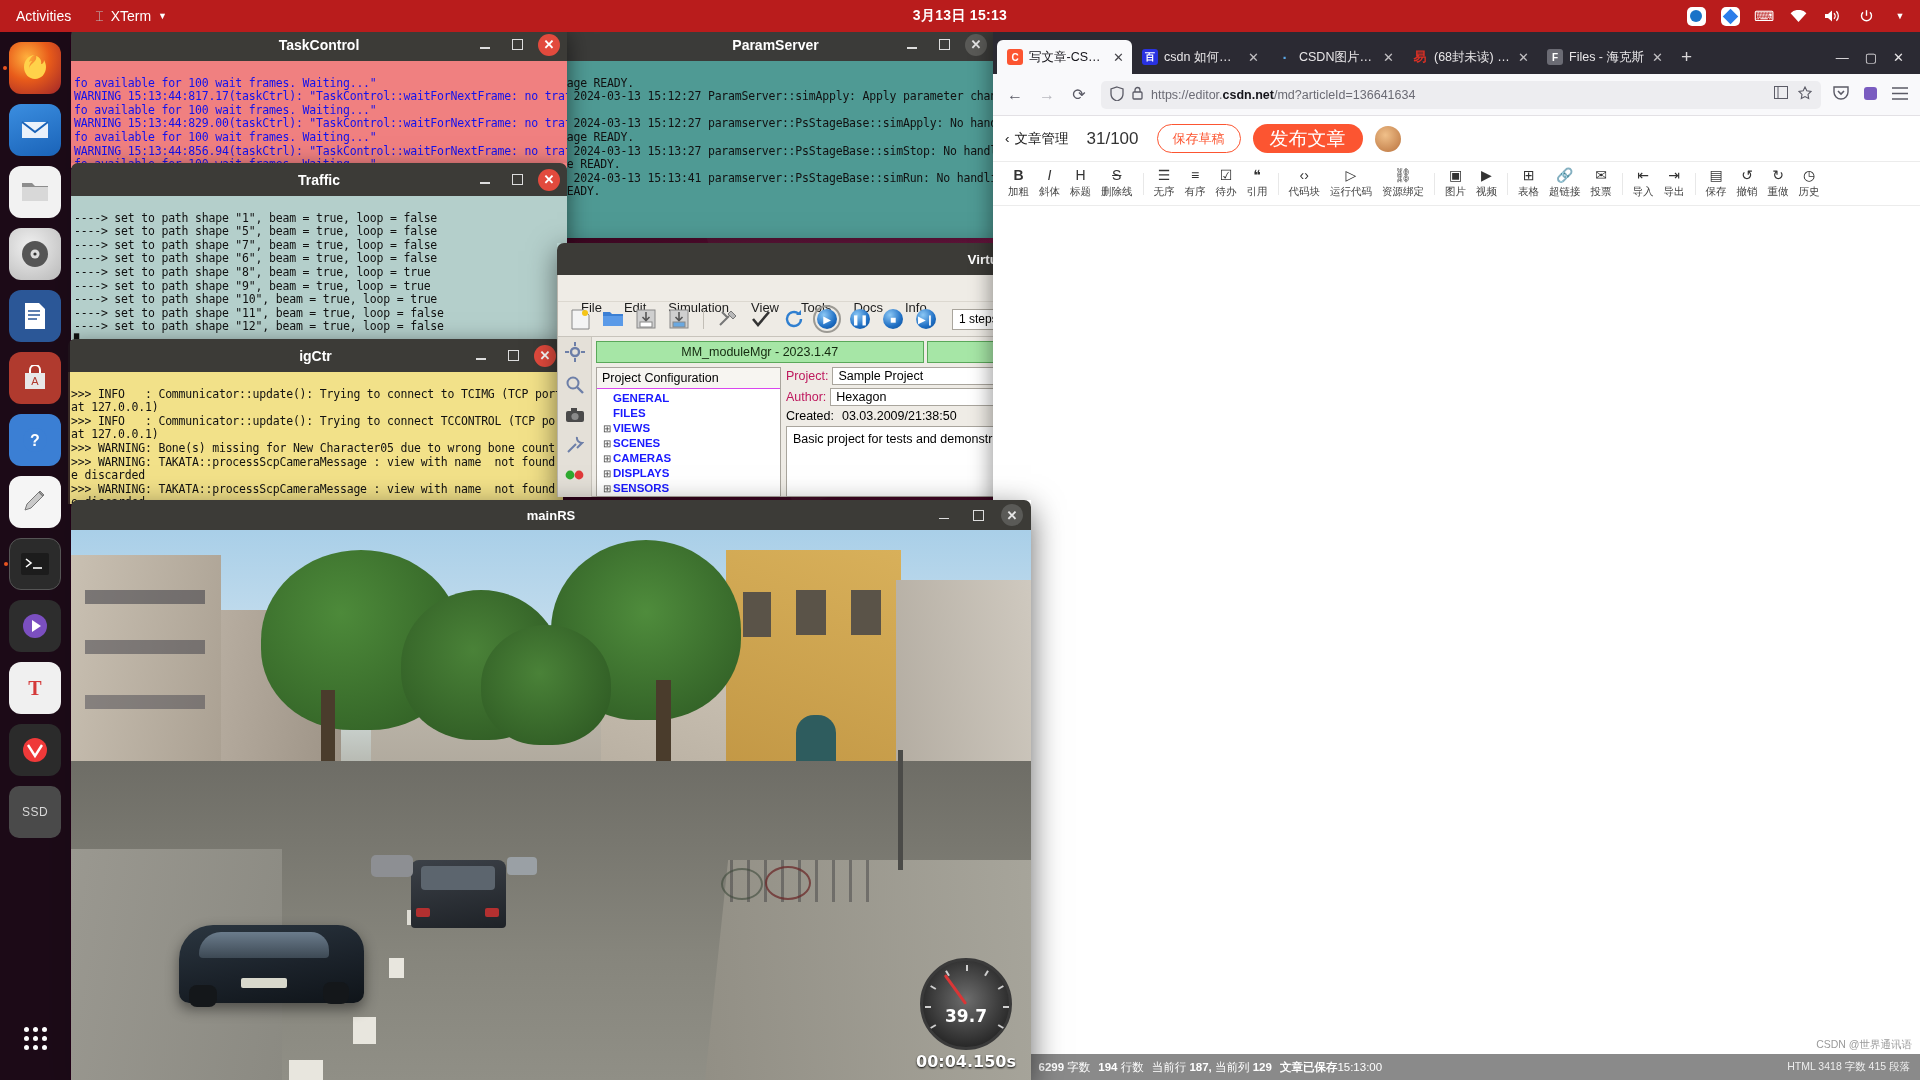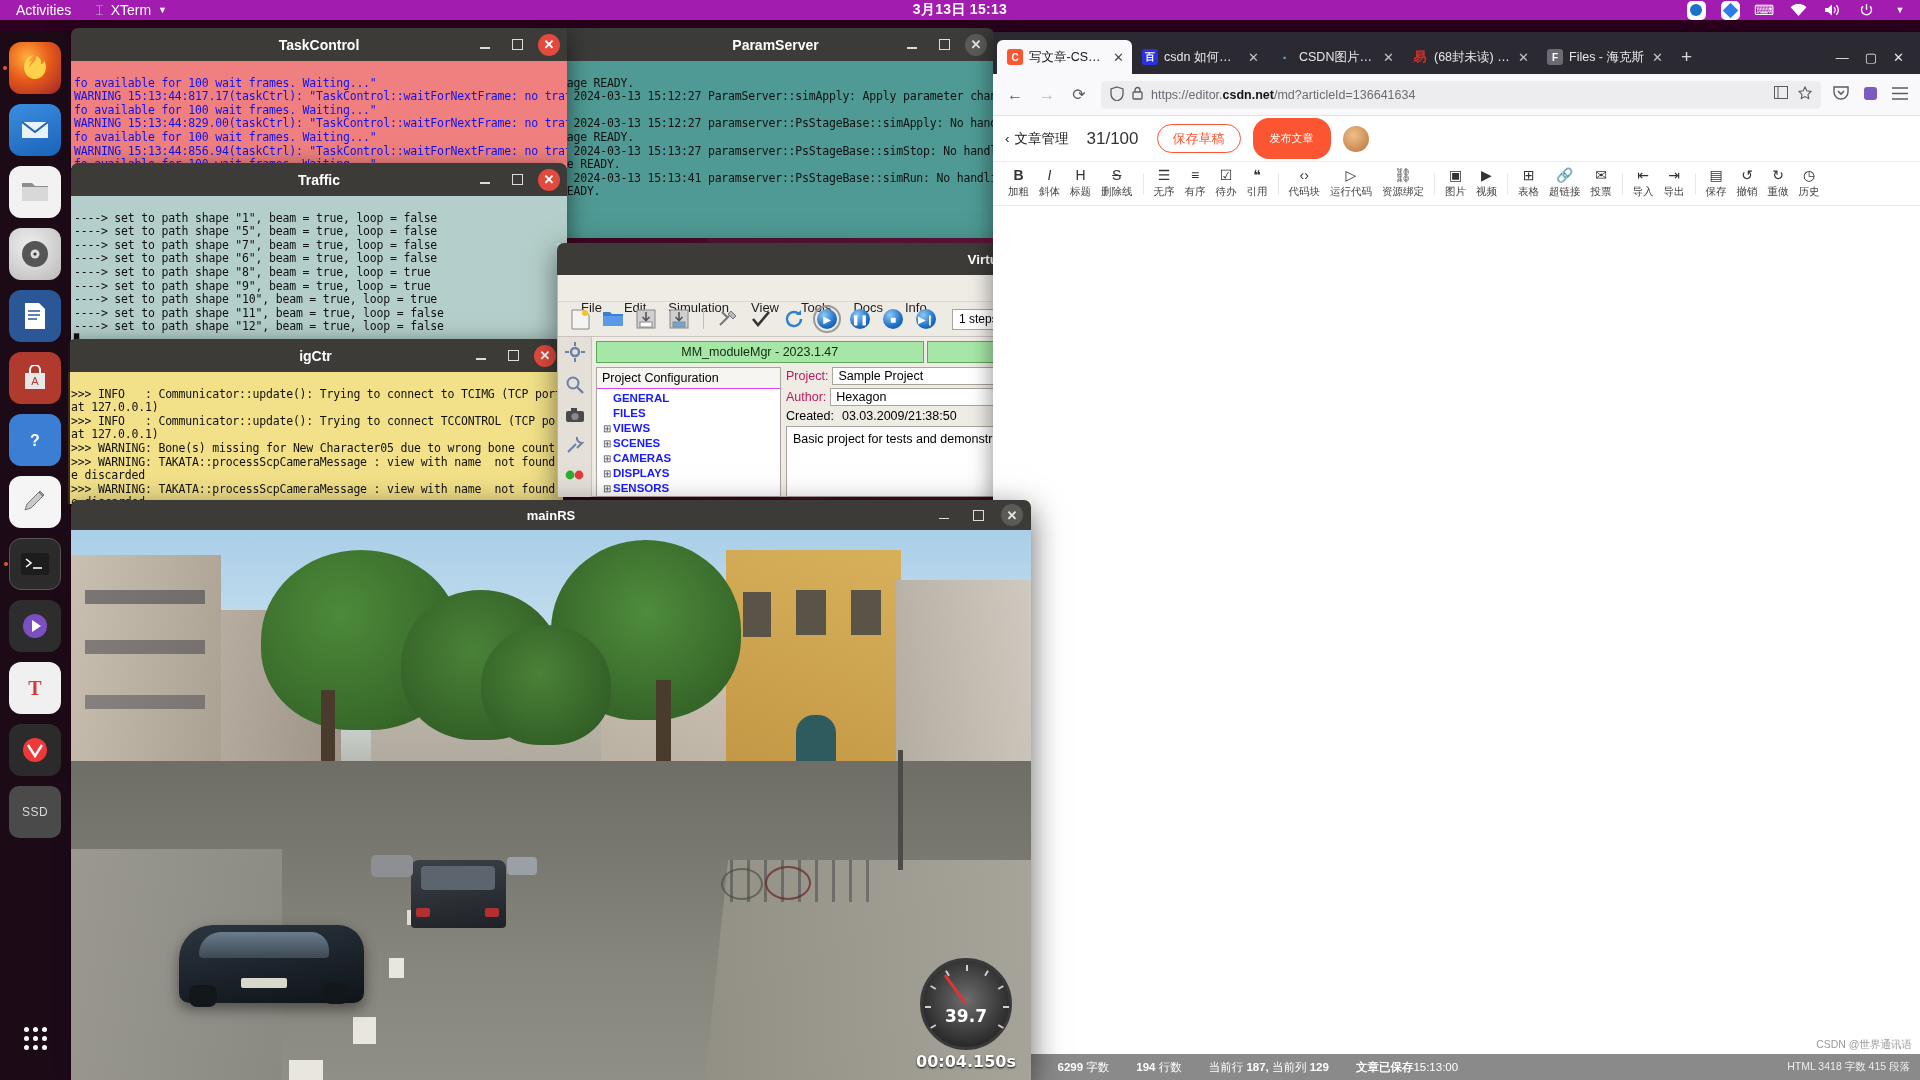--- a/index.html
+++ b/index.html
@@ -6,22 +6,22 @@
   html, body {
     width: 1920px; height: 1080px;
     overflow: hidden;
     font-family: "Liberation Sans", sans-serif;
     background: #2c001e;
   }
   body { position: relative; }
 
   
   #topbar {
-    position: absolute; left: 0; top: 0; width: 1920px; height: 20px;
-    background: #a21caf; color: #ffffff;
+    position: absolute; left: 0; top: 0; width: 1920px; height: 32px;
+    background: #b91c1c; color: #ffffff;
     display: flex; align-items: center; font-size: 14px; z-index: 500;
   }
   #topbar .activities { padding: 0 14px 0 16px; font-weight: 400; }
   #topbar .appmenu { display: flex; align-items: center; gap: 7px; padding: 0 10px; }
   #topbar .appmenu .xglyph { color:#bdbdbd; font-size: 14px; }
   #topbar .clock { position: absolute; left: 50%; transform: translateX(-50%);
     font-weight: 600; font-size: 14px; letter-spacing: .3px; }
   #topbar .tray { position: absolute; right: 10px; display: flex; align-items: center; gap: 14px; }
   #topbar .tray .ico { width: 20px; height: 20px; display: inline-flex; align-items:center; justify-content:center; }
   .trayapp1 { width:19px;height:19px;border-radius:5px;background:#ffffff;display:flex;align-items:center;justify-content:center; }
@@ -173,34 +173,34 @@
   #ffx .navright { display:flex; align-items:center; gap:14px; font-size:14px; color:#5b5b66; }
 
   #ffx .csdnhdr { height:46px; background:#fff; display:flex; align-items:center; gap:12px;
     padding:0 12px; border-bottom:1px solid #ececec; }
   #ffx .backmgr { font-size:13.5px; color:#222; display:flex; align-items:center; gap:5px; }
   #ffx .titlein { flex:1; height:30px; border:1px solid #e0e0e0; border-radius:16px; display:flex;
     align-items:center; padding:0 14px; font-size:14px; color:#222; max-width:385px; }
   #ffx .wordcount { font-size:17px; color:#333; padding:0 6px; }
   #ffx .btn-draft { border:1px solid #fc5531; color:#fc5531; border-radius:16px; height:29px;
     display:flex; align-items:center; padding:0 15px; font-size:13px; }
-  #ffx .btn-pub { background:#fc5531; color:#fff; border-radius:16px; height:41px;
-    display:flex; align-items:center; padding:0 17px; font-size:11px; }
+  #ffx .btn-pub { background:#fc5531; color:#fff; border-radius:16px; height:29px;
+    display:flex; align-items:center; padding:0 17px; font-size:19px; }
   #ffx .avatar { width:26px; height:26px; border-radius:50%;
     background:radial-gradient(circle at 40% 35%,#f0c08a,#b9713c); }
 
   #ffx .mdtools { height:44px; background:#fff; display:flex; align-items:center; gap:0;
     padding:0 10px; border-bottom:1px solid #ececec; overflow:hidden; }
   #ffx .mdtool { display:flex; flex-direction:column; align-items:center; justify-content:center;
     min-width:26px; padding:0 5px; font-size:10.5px; color:#444; line-height:13px; }
   #ffx .mdtool .ic { font-size:14px; color:#333; height:16px; }
   #ffx .mdsep { width:1px; height:22px; background:#e8e8e8; margin:0 5px; }
   #ffx .editor { flex:1; background:#fff; }
   #ffx .statusbar { height:26px; background:#8a8a8a; color:#fff; display:flex; align-items:center;
-    gap:27px; font-size:11.5px; padding:0 10px; }
+    gap:8px; font-size:11.5px; padding:0 10px; }
   #ffx .wm { position:absolute; right:8px; bottom:28px; font-size:10.5px; color:#9a9a9a; }
 
   
   #mainrs { position:absolute; left:71px; top:500px; width:960px; height:580px; z-index:350;
     box-shadow:0 10px 30px rgba(0,0,0,0.6); }
   #mainrs .tbar { height:30px; background:#3c3b37; color:#fff; display:flex; align-items:center;
     justify-content:center; position:relative; font-size:13px; font-weight:600; border-radius:7px 7px 0 0; }
   #mainrs .tbtns { position:absolute; right:8px; top:0; height:30px; display:flex; align-items:center; gap:12px; }
   #mainrs .scene { height:550px; position:relative; overflow:hidden;
     background:linear-gradient(#b9d8ee 0%, #cfe3f2 22%, #d9e6ef 30%, #c8cfcb 36%, #a8a79c 48%, #8f8e85 64%, #7c7b74 100%); }

